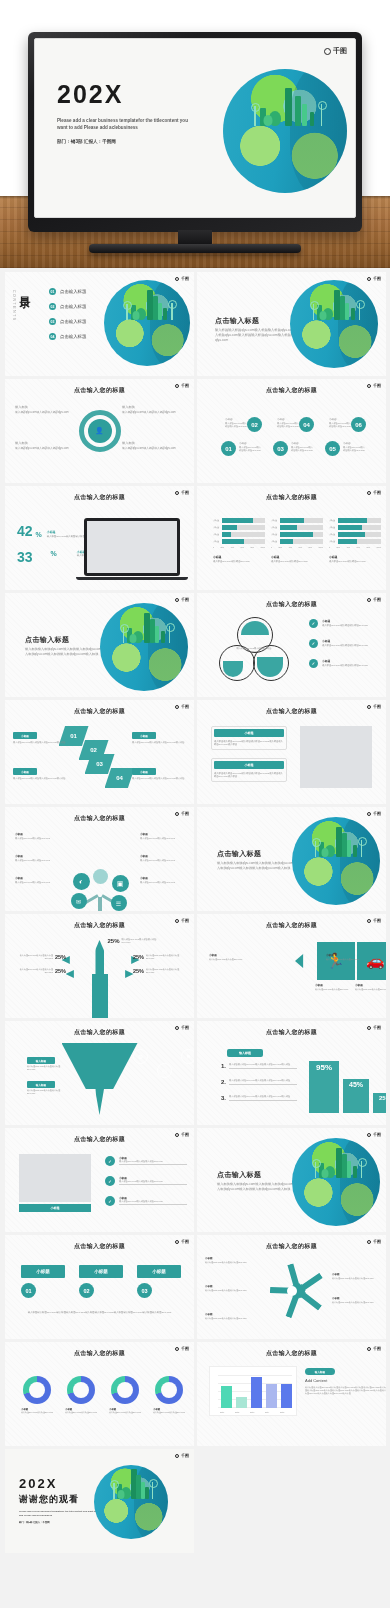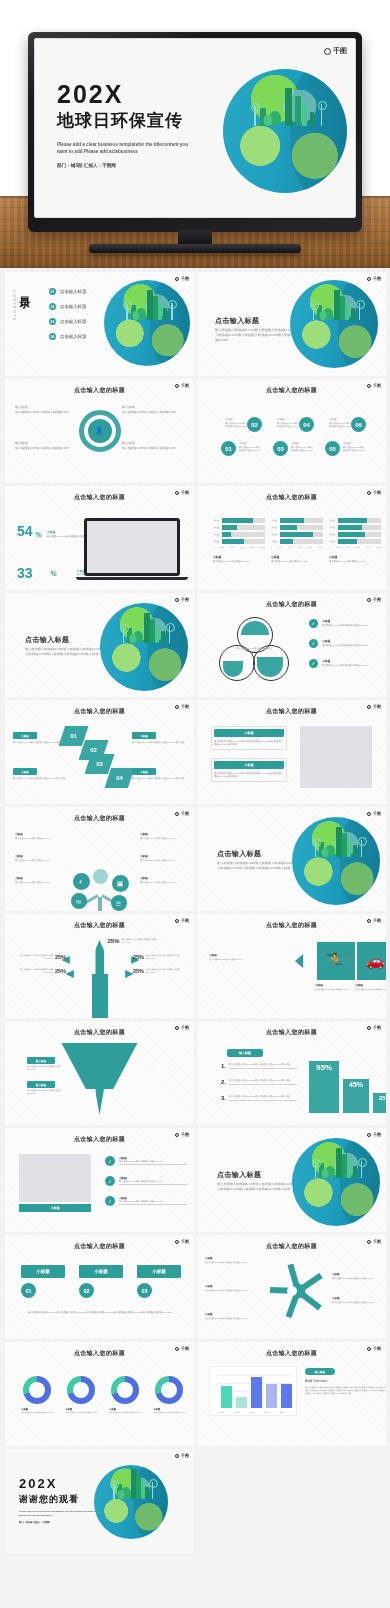--- a/index.html
+++ b/index.html
@@ -122,21 +122,20 @@
     <div class="tv-bezel">
       <div class="tv-screen cover-slide">
 
         <div class="watermark" style="right:8px;top:7px;font-size:7px;">
           <span class="wm-ring"></span>
           <span>千图</span>
         </div>
 
         <div style="position:absolute;left:22px;top:42px;width:160px;">
           <div class="cv-year" style="font-size:25px;line-height:27px;">202X</div>
-          <div class="cv-sub" style="font-size:17px;line-height:22px;margin-top:2px;">地球日环保宣传</div>
           <div class="cv-en" style="font-size:4.6px;line-height:7px;margin-top:9px;width:140px;font-weight:bold;">Please add a clear business templatefor the titlecontent you want to add Please add aclebusiness</div>
           <div class="cv-dept" style="font-size:4.6px;margin-top:8px;">部门：销3部 汇报人：千图网</div>
         </div>
 
         <div class="earth" style="right:8px;top:30px;width:124px;height:124px;">
           <div class="ball"></div>
           <div class="city">
             <div class="bld dark" style="left:50%;width:7px;height:38px;"></div>
             <div class="bld" style="left:58%;width:6px;height:30px;"></div>
             <div class="bld light" style="left:64%;width:5px;height:22px;"></div>
@@ -307,28 +306,28 @@
     </div>
     </div>
     <div class="slide" style="position:absolute;left:5px;top:486px;width:189px;height:104px;">
   <div class="watermark" style="right:5px;top:4px;font-size:4px;">
     <span class="wm-ring" style="width:4px;height:4px;border-width:1px;"></span>
     <span>千图</span>
       </div>
       <div class="s-title" style="position:absolute;left:0;right:0;top:7px;text-align:center;font-size:6px;">点击输入您的标题</div>
 
     <div style="position:absolute;left:12px;top:38px;display:flex;align-items:flex-end;gap:3px;">
-      <span class="lead-num" style="font-size:14px;line-height:14px;">54</span>
+      <span class="lead-num" style="font-size:14px;line-height:14px;">42</span>
       <span class="lead-num" style="font-size:7px;">%</span>
       <span style="margin-left:2px;">
         <div class="tiny" style="font-size:2.9px;color:#2f9e9b;font-weight:bold;">小标题</div>
         <div class="tiny" style="font-size:2.4px;width:54px;">输入标题qlyu.com输入标题输入标题qlyu.com</div>
       </span>
     </div>
-    <div style="position:absolute;left:12px;top:80px;display:flex;align-items:center;gap:18px;">
+    <div style="position:absolute;left:12px;top:64px;display:flex;align-items:flex-start;gap:18px;">
       <span class="lead-num" style="font-size:14px;line-height:14px;">33</span>
       <span class="lead-num" style="font-size:7px;">%</span>
       <span style="margin-left:2px;">
         <div class="tiny" style="font-size:2.9px;color:#2f9e9b;font-weight:bold;">小标题</div>
         <div class="tiny" style="font-size:2.4px;width:54px;">输入标题qlyu.com输入标题输入标题qlyu.com</div>
       </span>
     </div>
   <div class="laptop" style="position:absolute;right:14px;top:32px;width:96px;height:58px;">
         <div></div>
       </div>

